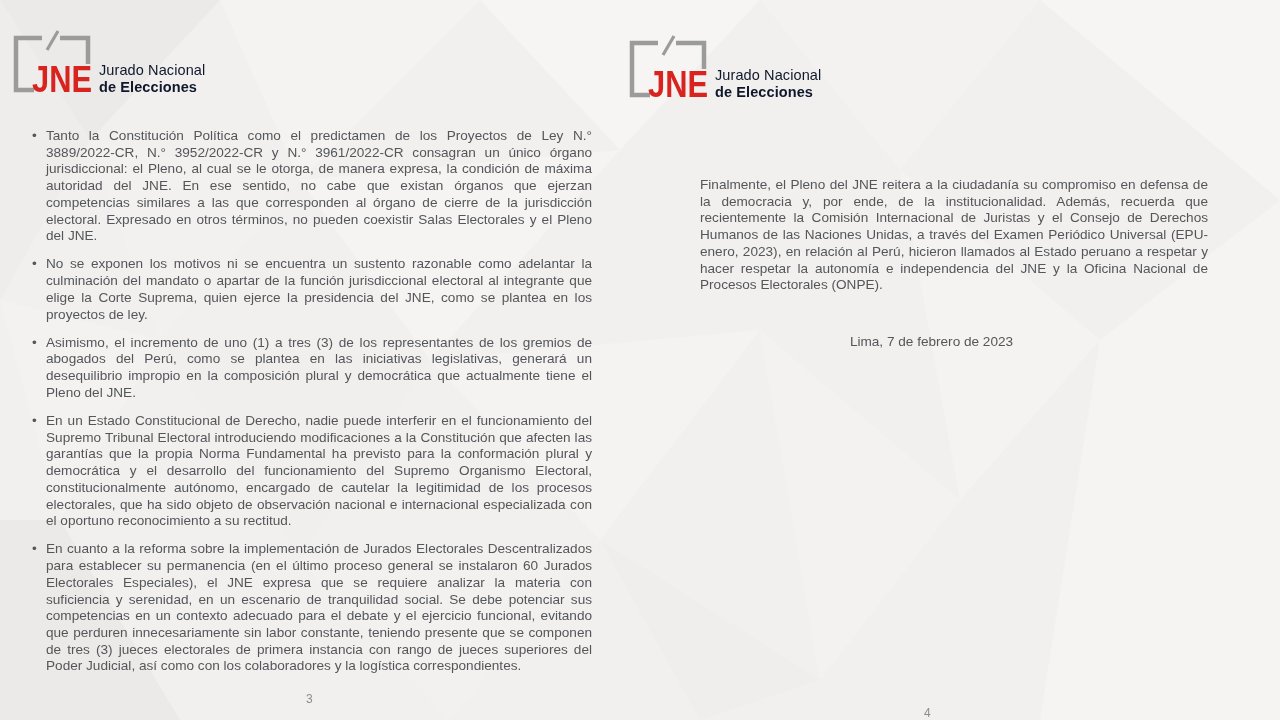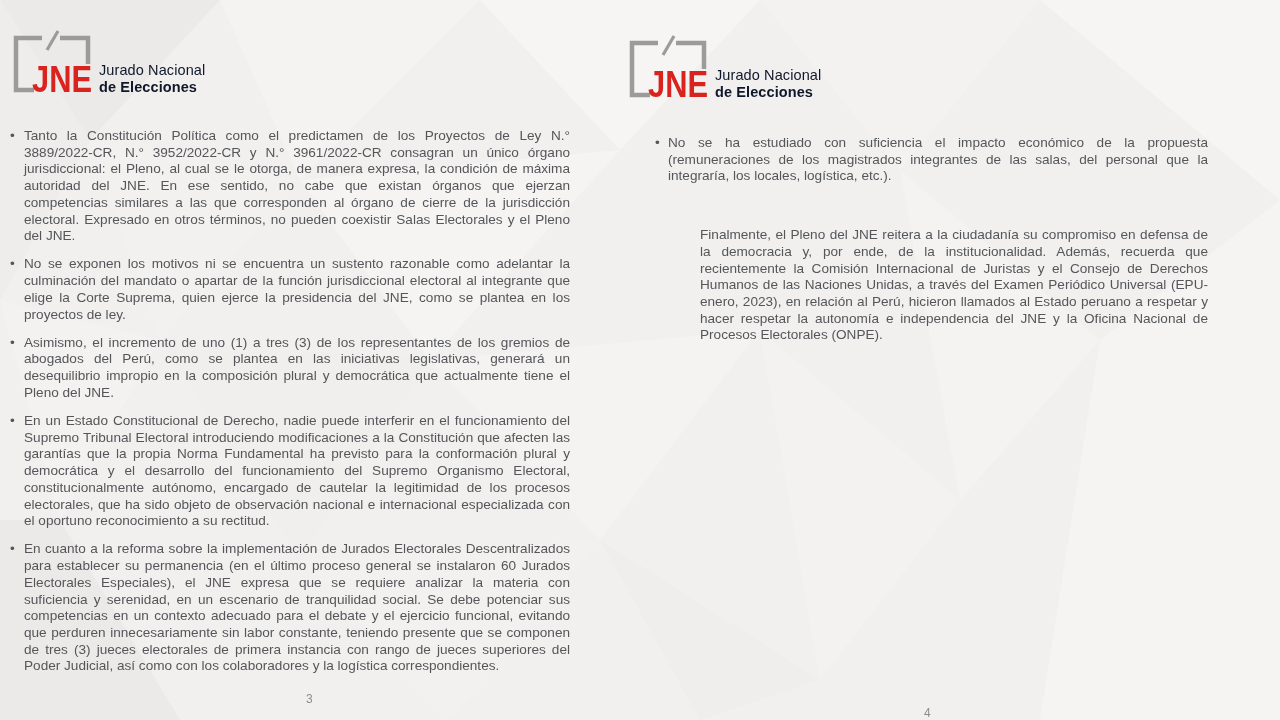--- a/index.html
+++ b/index.html
@@ -16,21 +16,21 @@
   #logo-left{left:12px;top:30px;}
   #logo-right{left:628px;top:35px;}
   .logo-mark{position:absolute;left:0;top:0;}
   .logo-name{position:absolute;left:87px;top:32px;color:#0f172a;
     font-size:14.5px;line-height:1.16;letter-spacing:.1px;}
   .logo-name .l2{font-weight:bold;}
 
   
   .page-text{position:absolute;color:#54565a;font-size:13.6px;
     line-height:16.7px;text-align:justify;}
-  #left-col{left:8px;top:128px;width:562px;}
+  #left-col{left:30px;top:128px;width:562px;}
   #right-col{left:655px;top:135px;width:553px;}
 
   ul.bullets{margin:0;padding:0;list-style:none;}
   ul.bullets li{position:relative;padding-left:16px;margin:0 0 11.5px 0;}
   ul.bullets li::before{content:"\2022";position:absolute;left:2px;}
   #right-col ul.bullets li{padding-left:13px;}
   #right-col ul.bullets li::before{left:0;}
 
   .closing{margin-top:42px;margin-left:45px;}
   .dateline{margin-top:40px;text-align:center;}
@@ -95,20 +95,18 @@
   <ul class="bullets">
     <li>Tanto la Constitución Política como el predictamen de los Proyectos de Ley N.° 3889/2022-CR, N.° 3952/2022-CR y N.° 3961/2022-CR consagran un único órgano jurisdiccional: el Pleno, al cual se le otorga, de manera expresa, la condición de máxima autoridad del JNE. En ese sentido, no cabe que existan órganos que ejerzan competencias similares a las que corresponden al órgano de cierre de la jurisdicción electoral. Expresado en otros términos, no pueden coexistir Salas Electorales y el Pleno del JNE.</li>
     <li>No se exponen los motivos ni se encuentra un sustento razonable como adelantar la culminación del mandato o apartar de la función jurisdiccional electoral al integrante que elige la Corte Suprema, quien ejerce la presidencia del JNE, como se plantea en los proyectos de ley.</li>
     <li>Asimismo, el incremento de uno (1) a tres (3) de los representantes de los gremios de abogados del Perú, como se plantea en las iniciativas legislativas, generará un desequilibrio impropio en la composición plural y democrática que actualmente tiene el Pleno del JNE.</li>
     <li>En un Estado Constitucional de Derecho, nadie puede interferir en el funcionamiento del Supremo Tribunal Electoral introduciendo modificaciones a la Constitución que afecten las garantías que la propia Norma Fundamental ha previsto para la conformación plural y democrática y el desarrollo del funcionamiento del Supremo Organismo Electoral, constitucionalmente autónomo, encargado de cautelar la legitimidad de los procesos electorales, que ha sido objeto de observación nacional e internacional especializada con el oportuno reconocimiento a su rectitud.</li>
     <li>En cuanto a la reforma sobre la implementación de Jurados Electorales Descentralizados para establecer su permanencia (en el último proceso general se instalaron 60 Jurados Electorales Especiales), el JNE expresa que se requiere analizar la materia con suficiencia y serenidad, en un escenario de tranquilidad social. Se debe potenciar sus competencias en un contexto adecuado para el debate y el ejercicio funcional, evitando que perduren innecesariamente sin labor constante, teniendo presente que se componen de tres (3) jueces electorales de primera instancia con rango de jueces superiores del Poder Judicial, así como con los colaboradores y la logística correspondientes.</li>
   </ul>
 </div>
 
 <div class="page-text" id="right-col">
-  <ul class="bullets">
-    <li>No se ha estudiado con suficiencia el impacto económico de la propuesta (remuneraciones de los magistrados integrantes de las salas, del personal que la integraría, los locales, logística, etc.).</li>
-  </ul>
   <div class="closing">Finalmente, el Pleno del JNE reitera a la ciudadanía su compromiso en defensa de la democracia y, por ende, de la institucionalidad. Además, recuerda que recientemente la Comisión Internacional de Juristas y el Consejo de Derechos Humanos de las Naciones Unidas, a través del Examen Periódico Universal (EPU- enero, 2023), en relación al Perú, hicieron llamados al Estado peruano a respetar y hacer respetar la autonomía e independencia del JNE y la Oficina Nacional de Procesos Electorales (ONPE).</div>
+  <div class="dateline">Lima, 7 de febrero de 2023</div>
 </div>
 
 <div class="page-num" id="page-num-left">3</div>
 <div class="page-num" id="page-num-right">4</div>
 
 </body></html>

